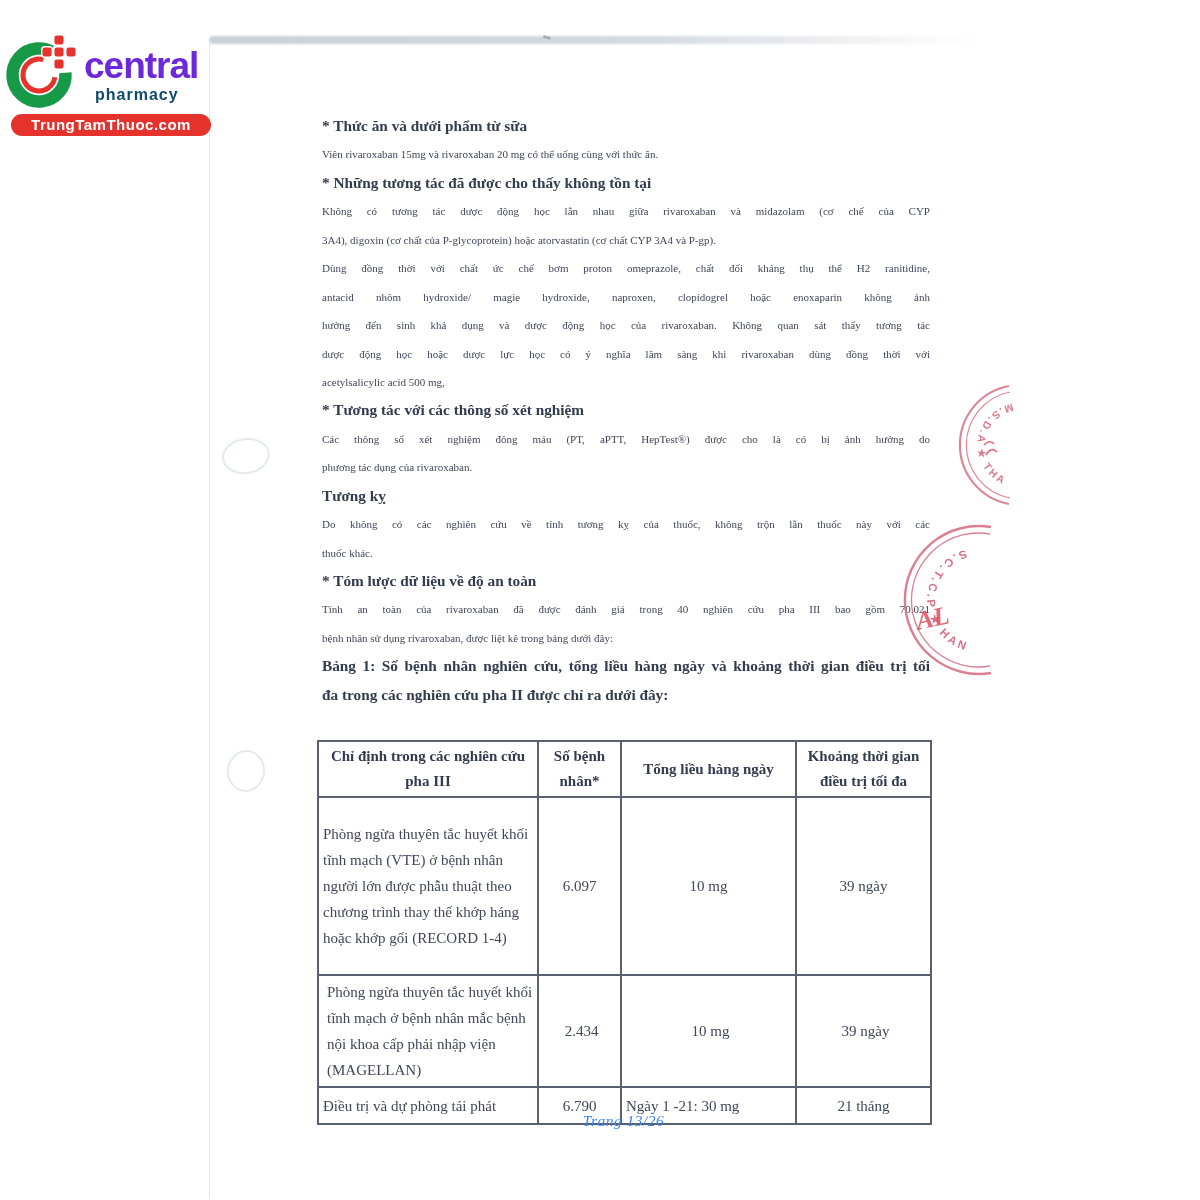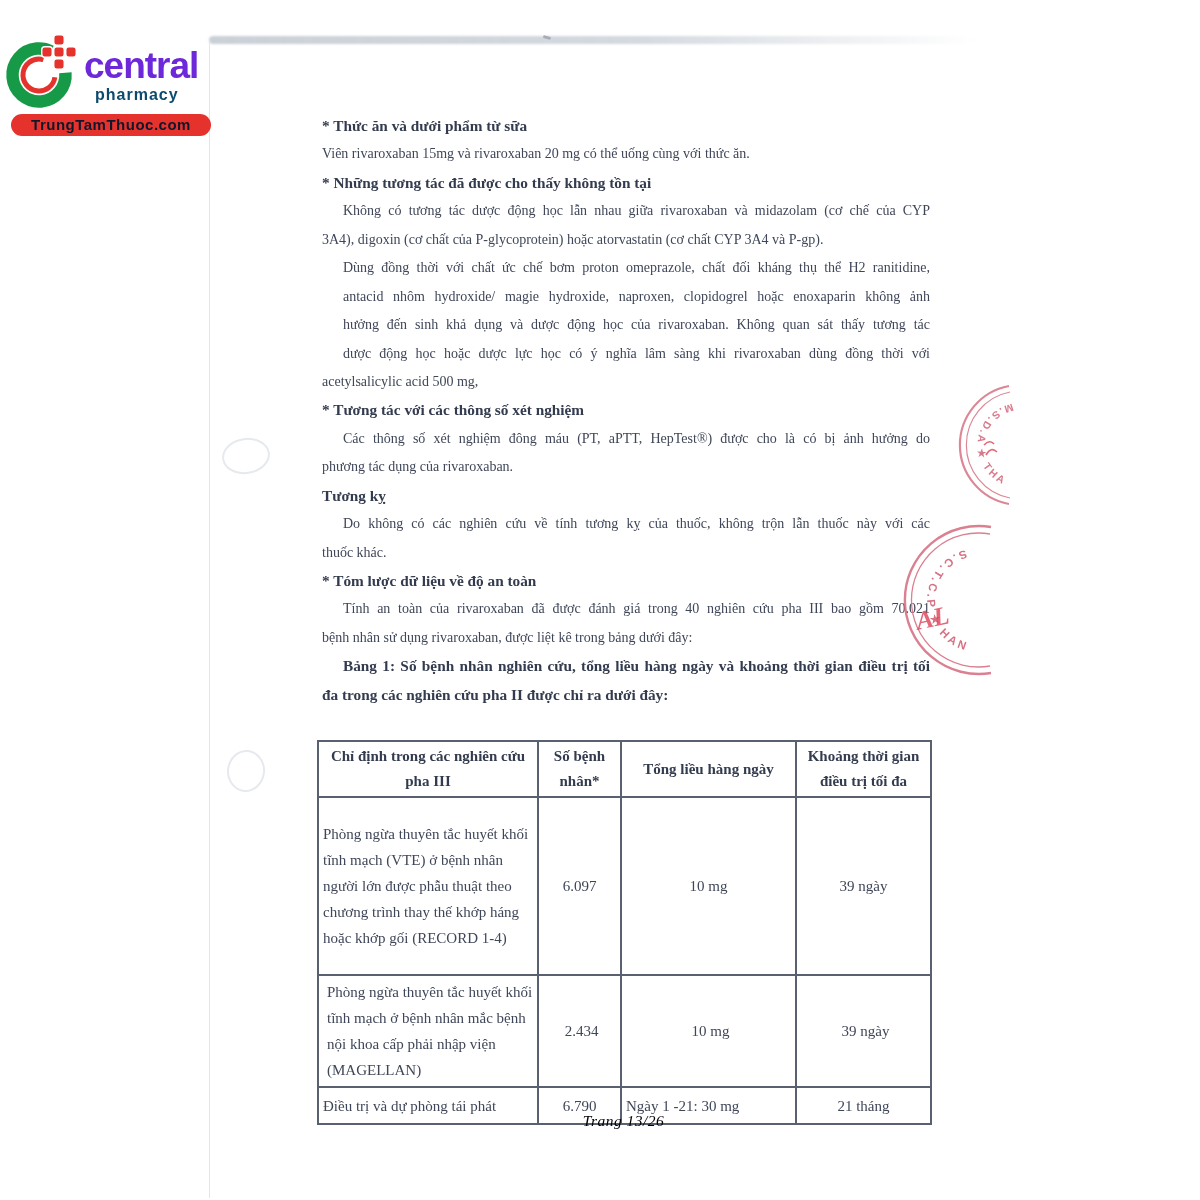--- a/index.html
+++ b/index.html
@@ -14,41 +14,41 @@
   .hole1{position:absolute;left:222px;top:438px;width:44px;height:32px;border:2px solid #e6e9ed;border-radius:50%;transform:rotate(-8deg);}
   .hole2{position:absolute;left:227px;top:750px;width:34px;height:38px;border:2px solid #e6e9ed;border-radius:50%;transform:rotate(6deg);}
   
   .logo{position:absolute;left:0;top:0;width:230px;height:150px;}
   .logo .mark{position:absolute;left:5px;top:33px;}
   .logo .brand{position:absolute;left:84px;top:46px;width:140px;font-family:"Liberation Sans",sans-serif;
       font-weight:bold;font-size:37px;letter-spacing:-1px;color:#6d28d9;line-height:40px;}
   .logo .brandsub{position:absolute;left:95px;top:86px;font-family:"Liberation Sans",sans-serif;
       font-weight:bold;font-size:16px;letter-spacing:1px;color:#0c4a6e;}
   .logo .pill{position:absolute;left:11px;top:114px;width:200px;height:22px;background:#e5322d;border-radius:12px;
-      color:#0f172a;font-family:"Liberation Sans",sans-serif;font-weight:bold;font-size:15px;
+      color:#ffffff;font-family:"Liberation Sans",sans-serif;font-weight:bold;font-size:15px;
       text-align:center;line-height:22px;letter-spacing:.5px;}
   
   .content{position:absolute;left:322px;top:112px;width:608px;}
-  .tl{font-size:14px;line-height:28.45px;height:28.45px;white-space:normal;}
-  .tl.j{text-align:justify;text-align-last:justify;margin-left:21px;}
+  .tl{font-size:11px;line-height:28.45px;height:28.45px;white-space:normal;}
+  .tl.j{text-align:justify;text-align-last:justify;}
   .tl.b{font-weight:bold;color:#333b4e;font-size:15.3px;}
   
   table.study{position:absolute;left:317px;top:740px;width:613px;border-collapse:collapse;table-layout:fixed;
       font-size:15px;color:#3f4658;}
   table.study td,table.study th{border:2px solid #59606f;vertical-align:middle;padding:2px 4px;line-height:26px;}
   table.study th{font-weight:bold;color:#333b4e;text-align:center;height:50px;line-height:25px;}
   td.ind{vertical-align:top;text-align:left;padding:4px 6px 2px 8px;line-height:28.6px;}
   td.c{text-align:center;}
   td.l{text-align:left;padding-left:8px;}
   tr.r1 td{height:172px;}
   tr.r2 td{height:106px;padding-left:8px;}
   tr.r3 td{height:31px;line-height:24px;}
   
   .footer{position:absolute;left:317px;top:1112px;width:613px;text-align:center;
-      font-style:italic;font-size:15.5px;color:#000000;letter-spacing:.5px;}
+      font-style:italic;font-size:15.5px;color:#3b82f6;letter-spacing:.5px;}
   
   svg.stamps{position:absolute;left:0;top:0;pointer-events:none;}
 </style>
 </head>
 <body>
 
 <div class="page">
 
   <div class="top-shadow"></div>
   <div class="left-edge"></div>

